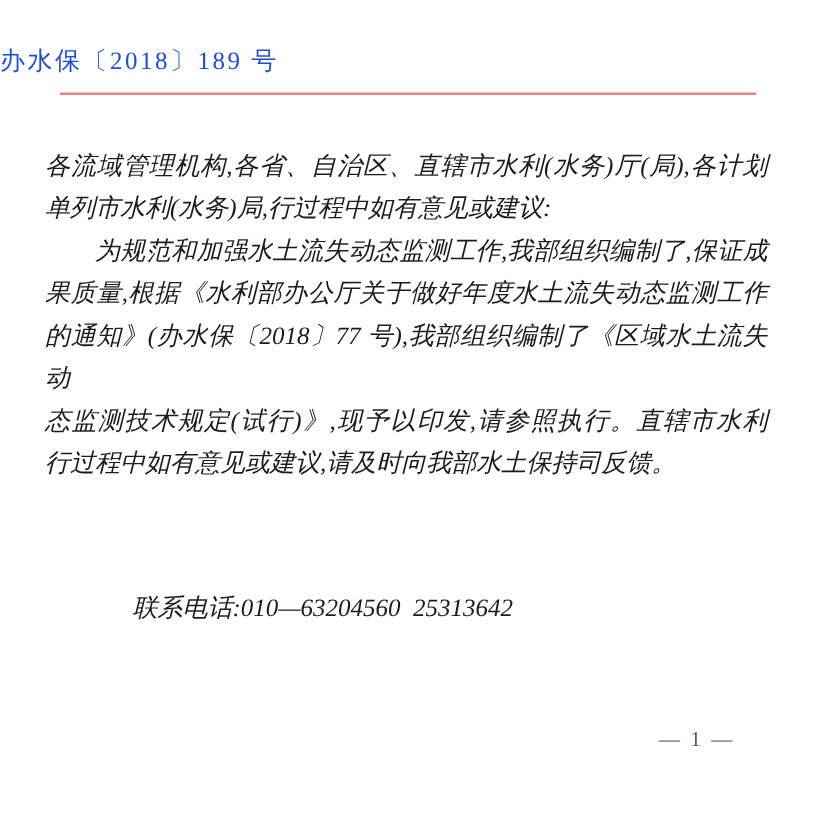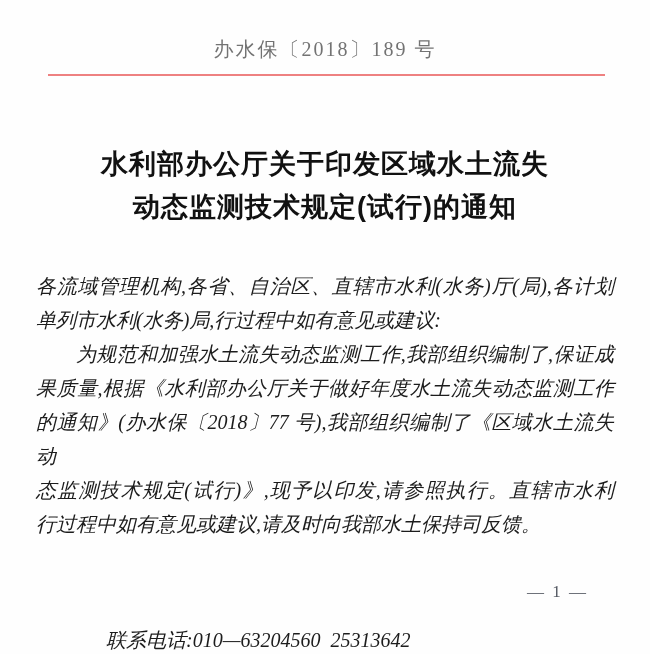--- a/index.html
+++ b/index.html
@@ -11,25 +11,24 @@
     position: relative;
     width: 650px;
     height: 654px;
     background: #fefefe;
     overflow: hidden;
     font-family: "Liberation Serif", "DejaVu Serif", serif;
     color: #1c1c1c;
   }
   .doc-number {
     margin-top: 38px;
-    text-align: center;
     font-size: 20px;
     line-height: 22px;
     letter-spacing: 2px;
-    color: #737373;
+    color: #1d4ed8;
   }
   .red-line {
     margin: 14px 0 0 48px;
     width: 557px;
     height: 0;
     border-top: 2px solid #ee8181;
   }
   .title {
     margin: 67px 0 0 0;
     text-align: center;
@@ -75,24 +74,20 @@
 </style>
 </head>
 <body>
 
 <div class="page">
 
   <div class="doc-number">办水保〔2018〕189 号</div>
 
   <div class="red-line"></div>
 
-  <div class="title">
-    <div>水利部办公厅关于印发区域水土流失</div>
-    <div>动态监测技术规定(试行)的通知</div>
-  </div>
 
   <div class="body-block">
 
     <div class="line justify">各流域管理机构,各省、自治区、直辖市水利(水务)厅(局),各计划</div>
     <div class="line">单列市水利(水务)局,行过程中如有意见或建议:</div>
 
     <div class="line justify indent">为规范和加强水土流失动态监测工作,我部组织编制了,保证成</div>
     <div class="line justify">果质量,根据《水利部办公厅关于做好年度水土流失动态监测工作</div>
     <div class="line justify">的通知》(办水保〔2018〕77 号),我部组织编制了《区域水土流失动</div>
     <div class="line justify">态监测技术规定(试行)》,现予以印发,请参照执行。直辖市水利</div>

